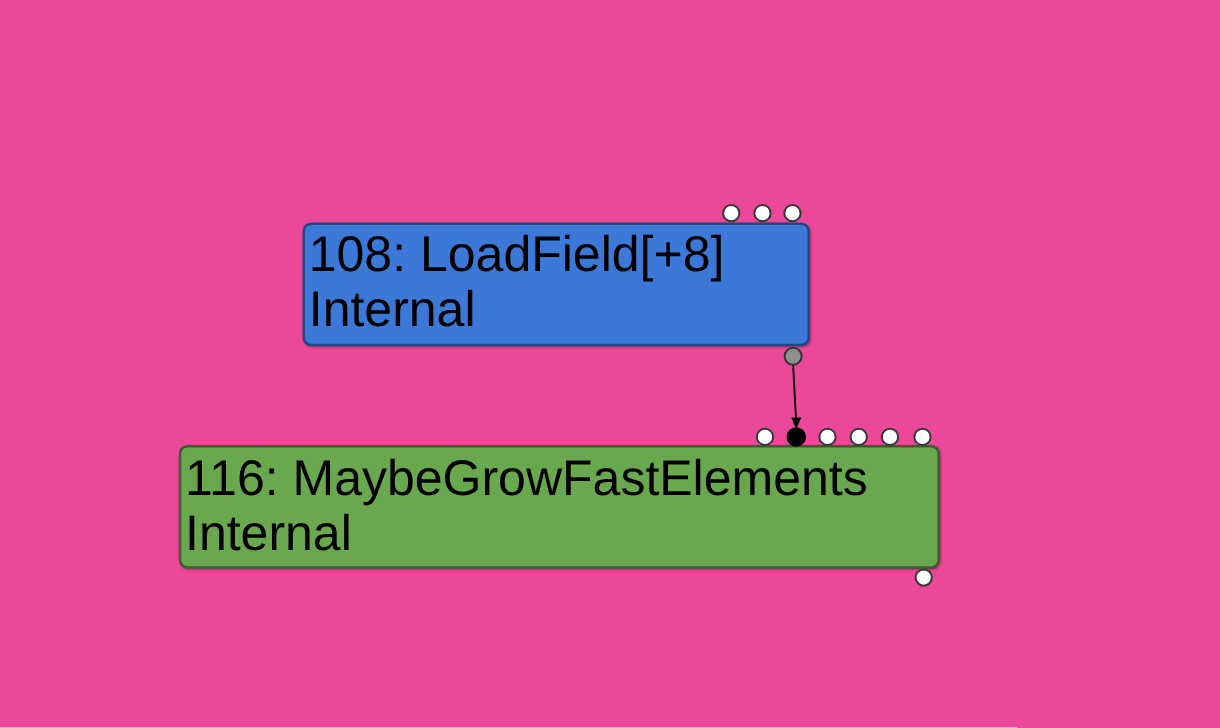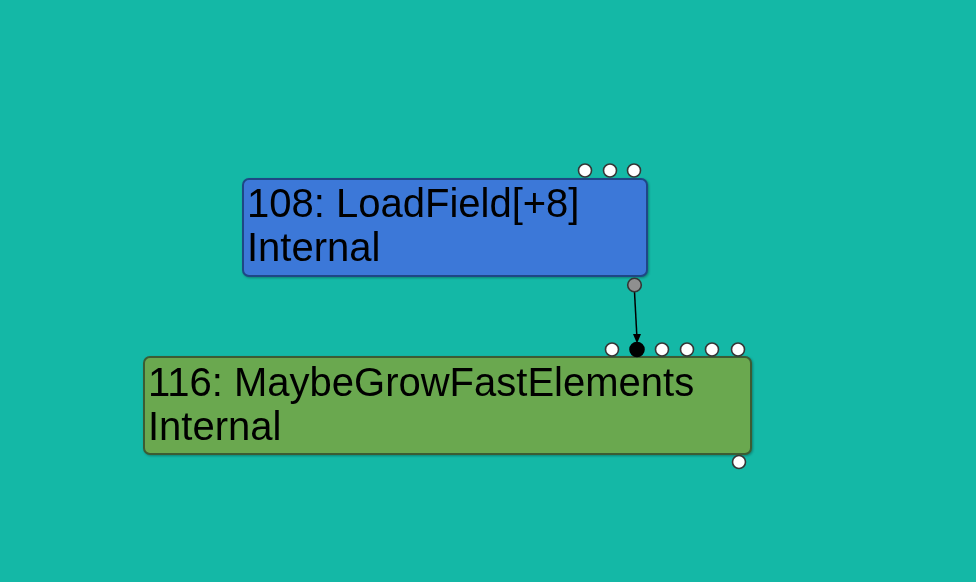--- a/index.html
+++ b/index.html
@@ -5,21 +5,21 @@
   html, body {
     margin: 0;
     padding: 0;
     background: #ffffff;
     font-family: "Liberation Sans", sans-serif;
   }
   .stage {
     position: relative;
     width: 976px;
     height: 582px;
-    background: #14b8a6;
+    background: #ec4899;
     overflow: hidden;
   }
   svg { display: block; }
   .node-group {
     filter: drop-shadow(1px 1.5px 1px rgba(0,0,0,0.30));
   }
   .node-rect {
     stroke-width: 2;
     cursor: pointer;
   }

